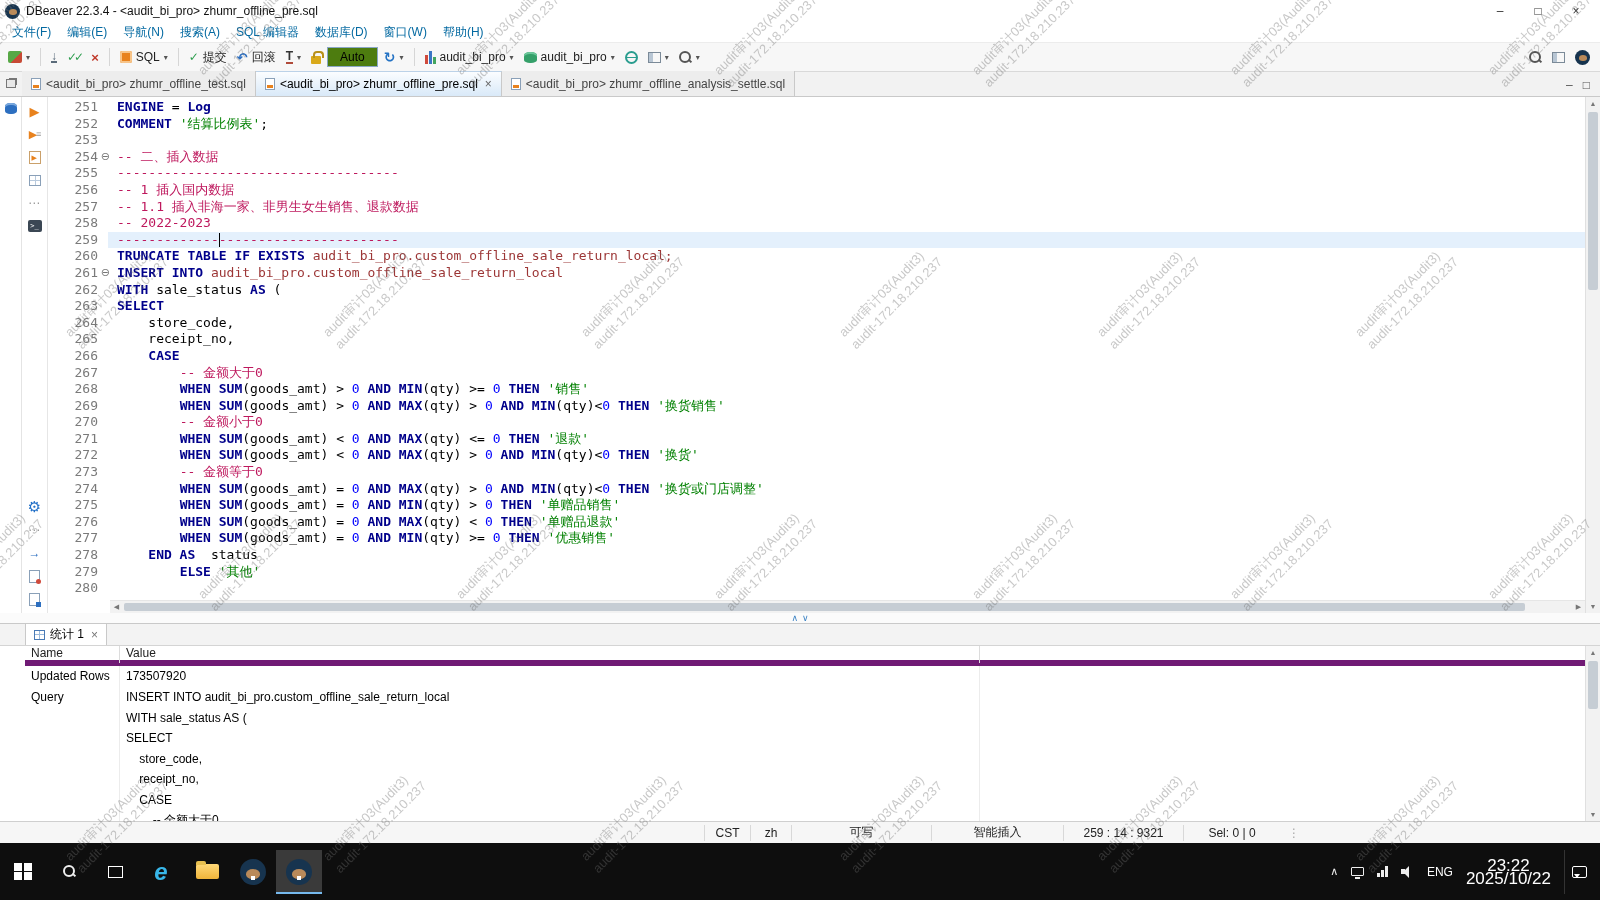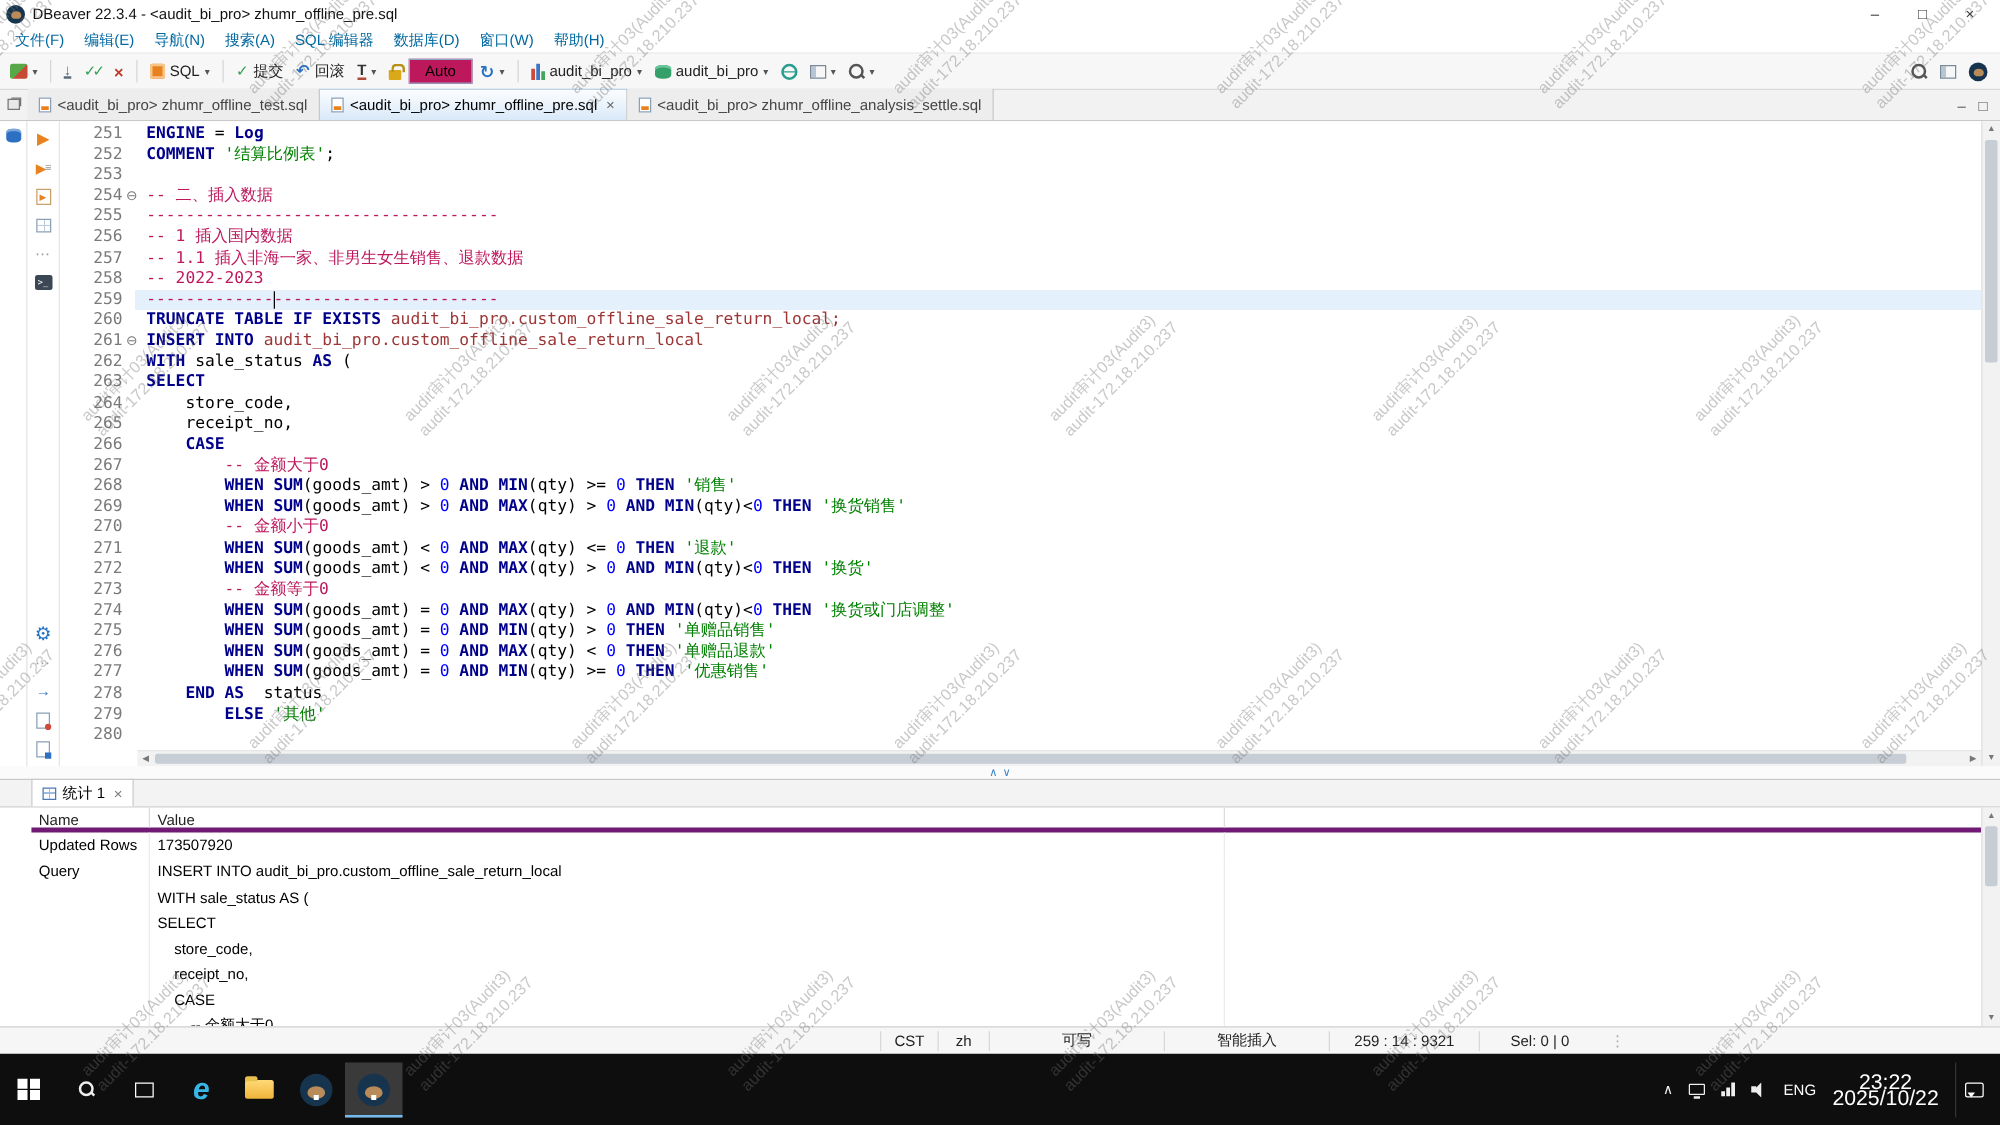--- a/index.html
+++ b/index.html
@@ -29,21 +29,21 @@
   .ic-plug { width:14px; height:12px; background:linear-gradient(135deg,#57a846 55%,#c74a35 55%); border-radius:2px; }
   .ic-save { color:#5a6b7a; font-weight:bold; border-bottom:2px solid #5a6b7a; line-height:10px; }
   .ic-checks { color:#2e9e4f; font-weight:bold; letter-spacing:-3px; font-size:12px; }
   .ic-revert { color:#c0392b; font-weight:bold; font-size:13px; }
   .ic-sql { width:12px; height:12px; background:#e8821e; border-radius:2px; box-shadow:inset 0 0 0 2px #f7c489; }
   .ic-commit { color:#2e9e4f; font-weight:bold; }
   .ic-rollback { color:#2d6fc0; font-weight:bold; font-size:13px; }
   .ic-txn { font-weight:bold; color:#333; border-bottom:2px solid #b04a3a; line-height:11px; }
   .ic-lock { width:10px; height:8px; background:#d9a91a; border-radius:1px; position:relative; margin-top:5px; }
   .ic-lock::before { content:""; position:absolute; left:1.5px; top:-5px; width:7px; height:5px; border:2px solid #b8901a; border-bottom:none; border-radius:4px 4px 0 0; }
-  .auto-box { border:1px solid #8aa7c6; background:#be185d; height:20px; display:flex; align-items:center; padding:0 12px; }
+  .auto-box { border:1px solid #8aa7c6; background:#4d7c0f; height:20px; display:flex; align-items:center; padding:0 12px; }
   .ic-refresh { color:#2573c4; font-size:14px; font-weight:bold; }
   .ic-bars { display:flex; align-items:flex-end; gap:1px; height:13px; }
   .ic-bars i { width:3px; display:block; }
   .ic-bars i:nth-child(1){ height:9px; background:#d04a3c; }
   .ic-bars i:nth-child(2){ height:13px; background:#3b76c4; }
   .ic-bars i:nth-child(3){ height:7px; background:#43a55f; }
   .ic-db { width:13px; height:11px; background:#35a06a; border-radius:6px/3px; box-shadow:inset 0 2px 0 #6cc79b; }
   .ic-globe { width:13px; height:13px; border:2px solid #2a9d8f; border-radius:50%; position:relative; }
   .ic-globe::after { content:""; position:absolute; left:-1px; top:4px; width:11px; height:1.5px; background:#2a9d8f; }
   .ic-layout { width:13px; height:11px; border:1px solid #7b8a98; background:linear-gradient(to right,#b8c6d4 4px,transparent 4px); }
@@ -120,21 +120,21 @@
   
   .results { height:198px; flex:0 0 auto; border-top:1px solid #c9c9c9; display:flex; flex-direction:column; background:#fff; }
   .results-tabbar { height:22px; flex:0 0 auto; background:#f3f3f3; border-bottom:1px solid #d4d4d4; display:flex; align-items:flex-end; }
   .rtab { margin-left:25px; height:22px; background:#fff; border:1px solid #c9c9c9; border-bottom:none; display:flex; align-items:center; gap:5px; padding:0 8px; }
   .grid-icon { width:11px; height:10px; border:1px solid #4a7ab5;
                background:linear-gradient(to right,transparent 4px,#9dbbdc 4px,#9dbbdc 5px,transparent 5px),
                           linear-gradient(to bottom,transparent 3px,#9dbbdc 3px,#9dbbdc 4px,transparent 4px); }
   .rtab-close { color:#777; margin-left:2px; }
   .results-body { flex:1 1 auto; display:flex; overflow:hidden; }
   .rgrid { flex:1 1 auto; margin-left:25px; overflow:hidden; }
-  .rhead { display:flex; height:20px; line-height:20px; border-bottom:4px solid #701a75; color:#222; }
+  .rhead { display:flex; height:20px; line-height:20px; border-bottom:6px solid #701a75; color:#222;align-items:center; }
   .rhead .cell { padding-left:6px; border-right:1px solid #dcdcdc; }
   .rhead .name { width:95px; }
   .rhead .value { width:860px; }
   .rrow { display:flex; }
   .rname { width:95px; flex:0 0 auto; padding-left:6px; line-height:21px; border-right:1px solid #ececec; color:#000; }
   .rvalue { width:860px; flex:0 0 auto; padding-left:6px; border-right:1px solid #ececec; white-space:pre; }
   .vline { line-height:20.5px; height:20.5px; }
   .rvscroll { width:15px; flex:0 0 auto; background:#f2f2f2; border-left:1px solid #e0e0e0; position:relative; }
 
   

